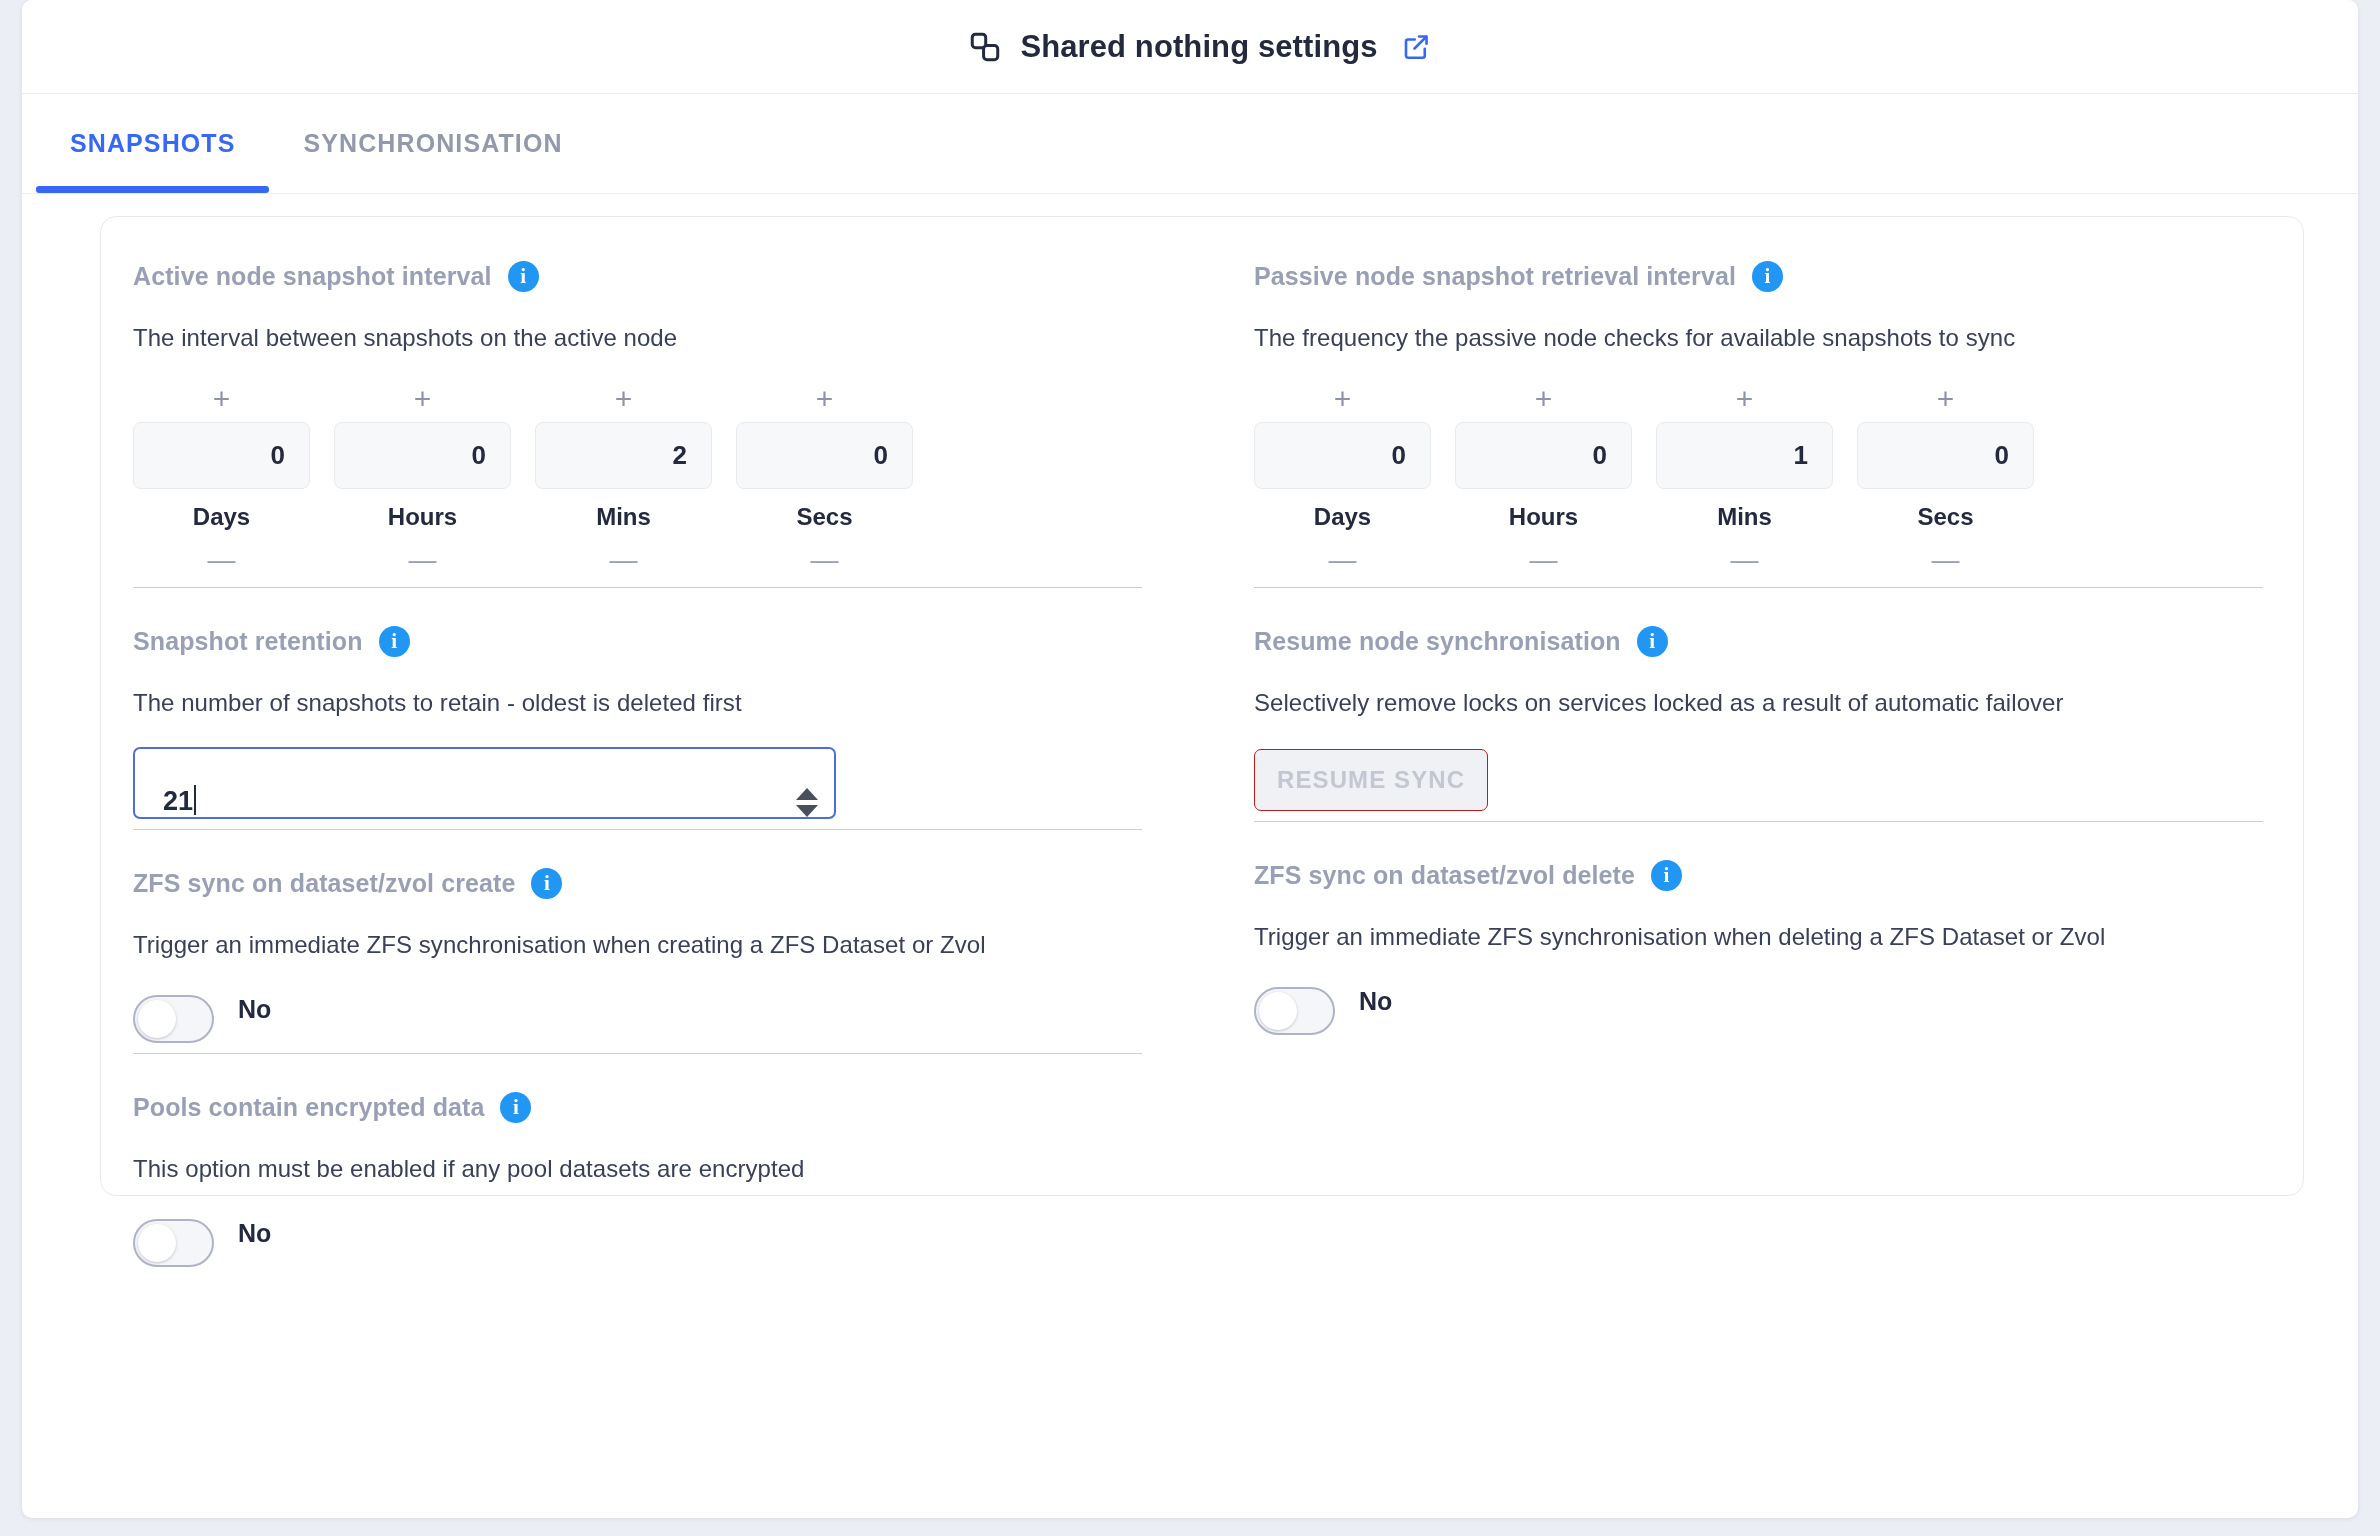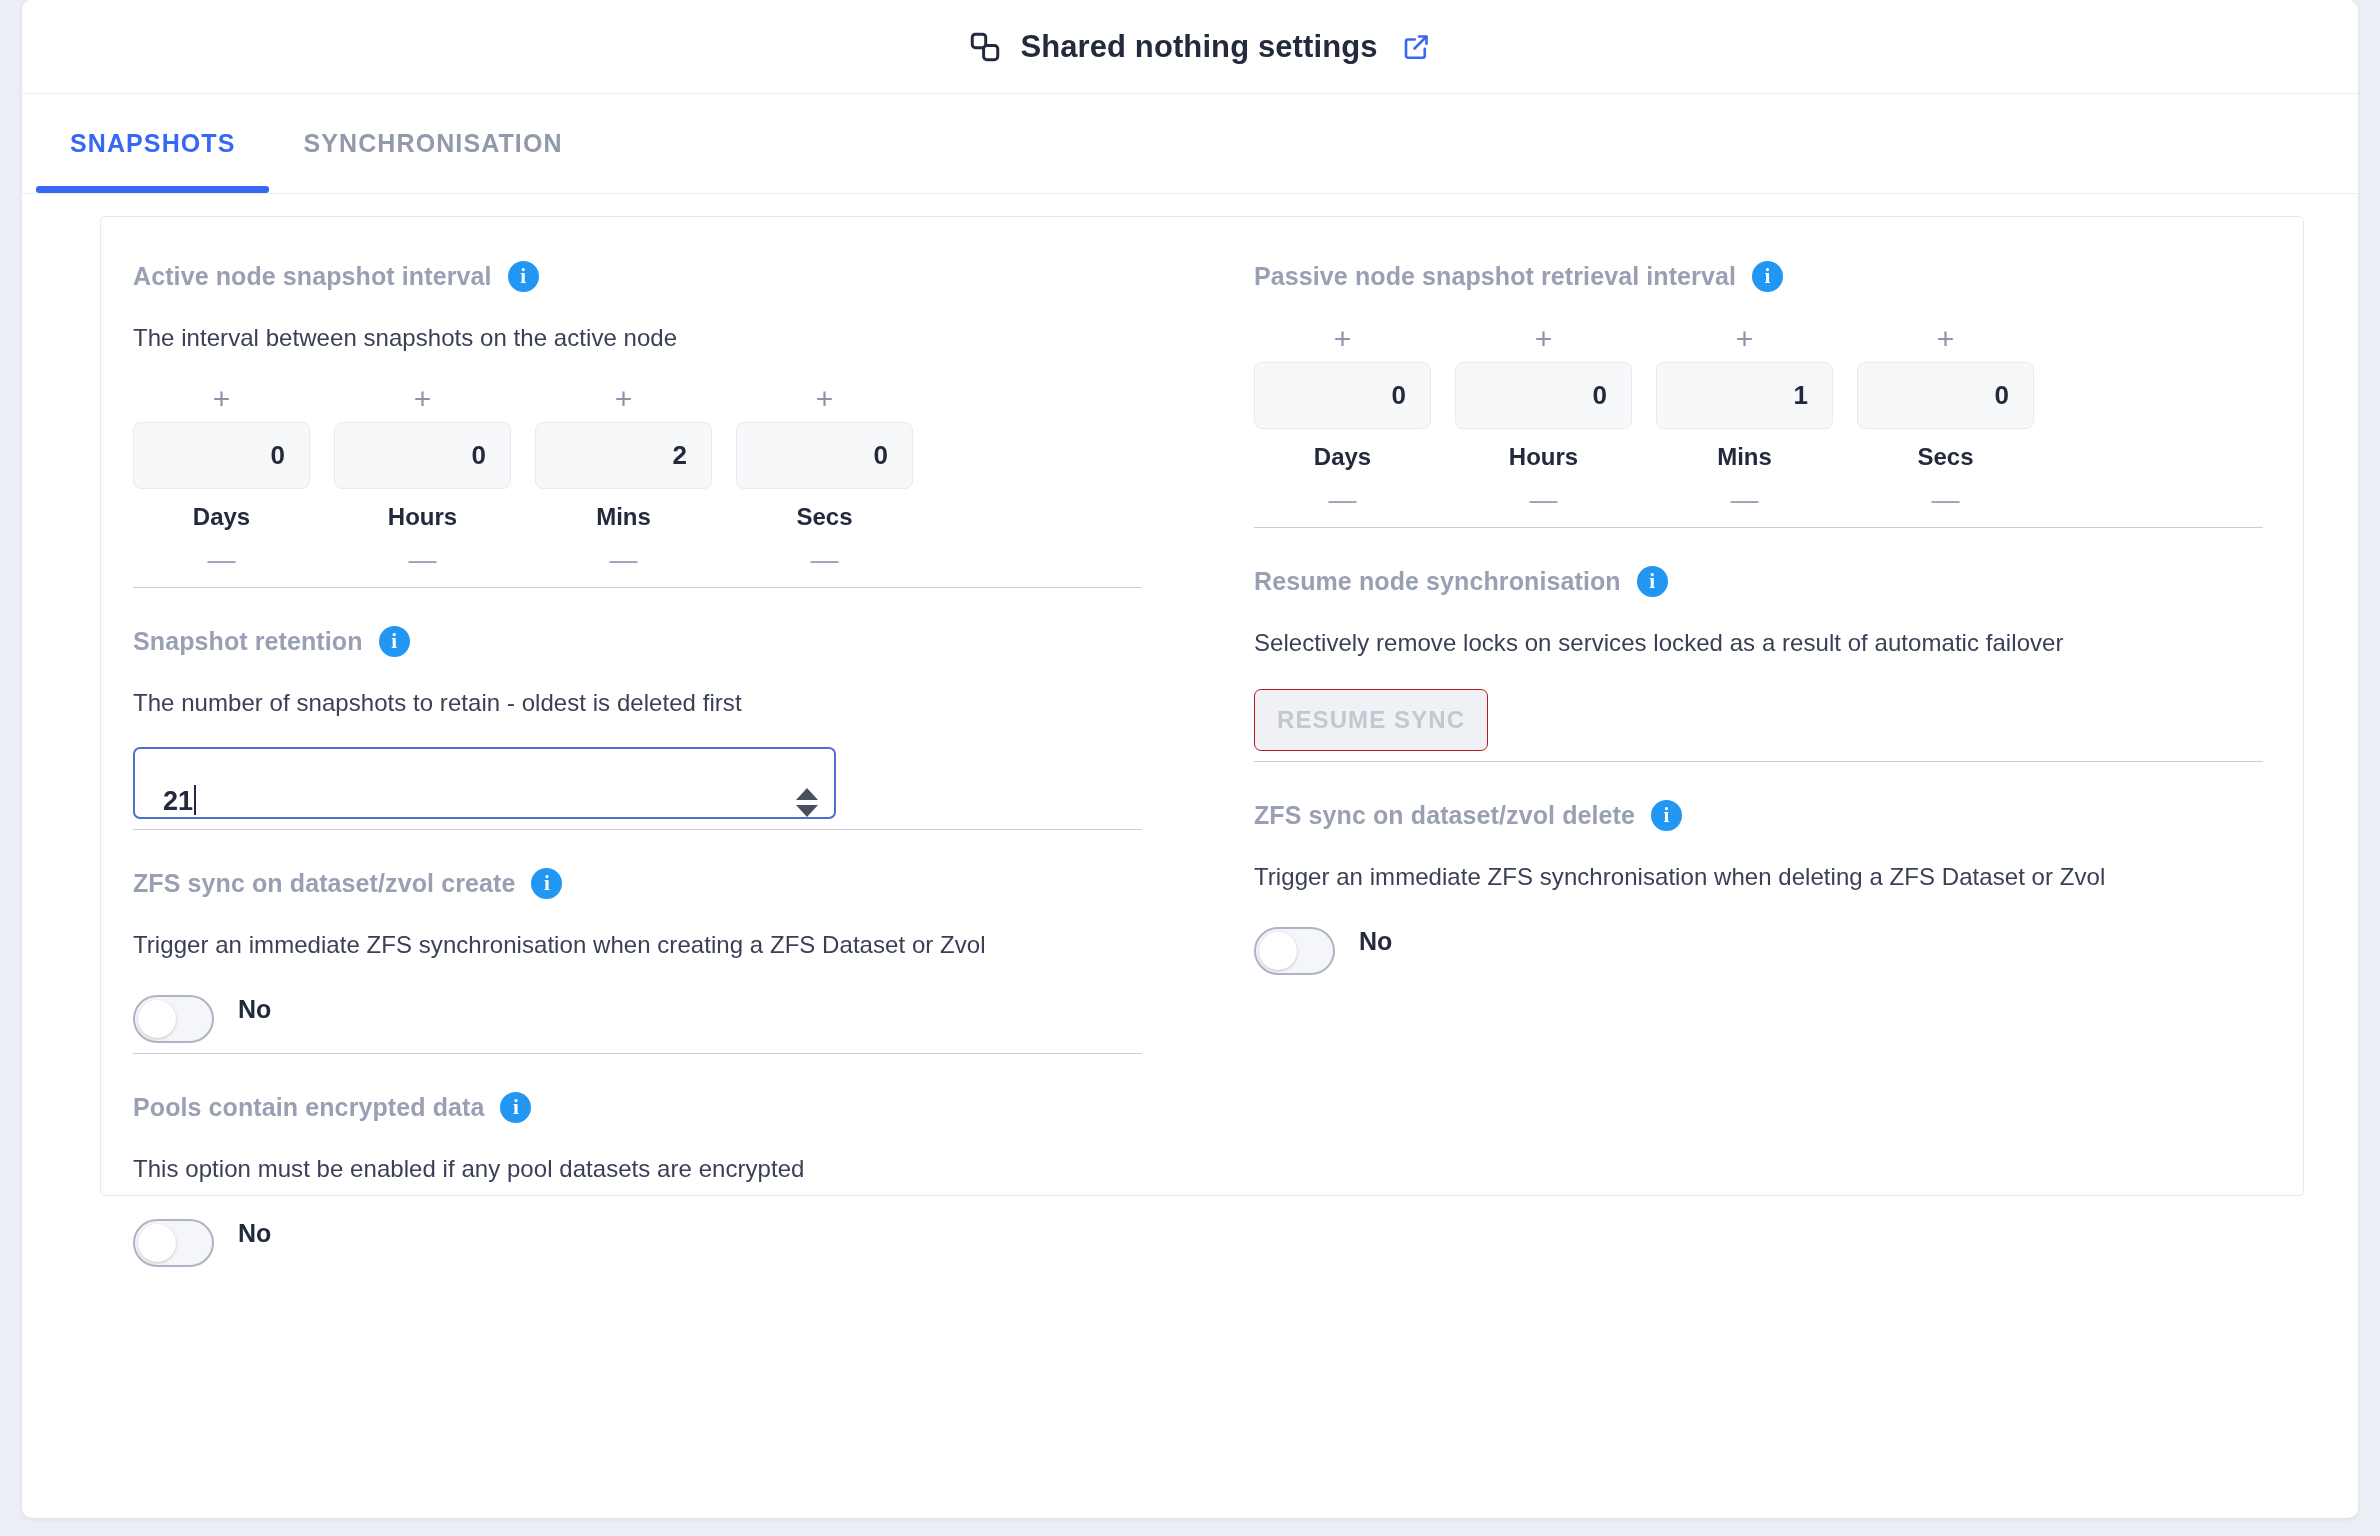--- a/index.html
+++ b/index.html
@@ -61,21 +61,21 @@
   .tab.active { color: #3768f5; }
   .tab.active::after {
     content:""; position: absolute; left: 0; right: 0; bottom: 0;
     height: 7px; background: #3768f5; border-radius: 3px;
   }
 
   
   .card {
     position: absolute; left: 78px; top: 216px;
     width: 2204px; height: 980px;
-    border: 1px solid #e7e9ef; border-radius: 5px;
+    border: 1px solid #e7e9ef; border-radius: 16px;
     background: #fff;
   }
   .cols { display: flex; padding: 44px 0 0 0; }
   .col { width: 50%; padding: 0 45px 0 45px; }
   .col.left  { padding-left: 32px; padding-right: 60px; }
   .col.right { padding-left: 52px; padding-right: 40px; }
 
   .section { padding-bottom: 10px; }
   .section + .section { border-top: 1px solid #c9cdd8; padding-top: 38px; }
   .sec-head { display: flex; align-items: center; gap: 16px; }
@@ -289,20 +289,21 @@
 
     </div>
 
     <div class="col right">
 
       <div class="section">
         <div class="sec-head">
           <span class="sec-title">Passive node snapshot retrieval interval</span>
           <span class="info-icon">i</span>
         </div>
+        <div class="sec-desc">The frequency the passive node checks for available snapshots to sync</div>
         <div class="stepper-row">
 
           <div class="stepper">
             <div class="step-btn">+</div>
             <div class="step-box">0</div>
             <div class="step-label">Days</div>
             <div class="step-btn step-minus step-minus-wrap">—</div>
           </div>
 
           <div class="stepper">

